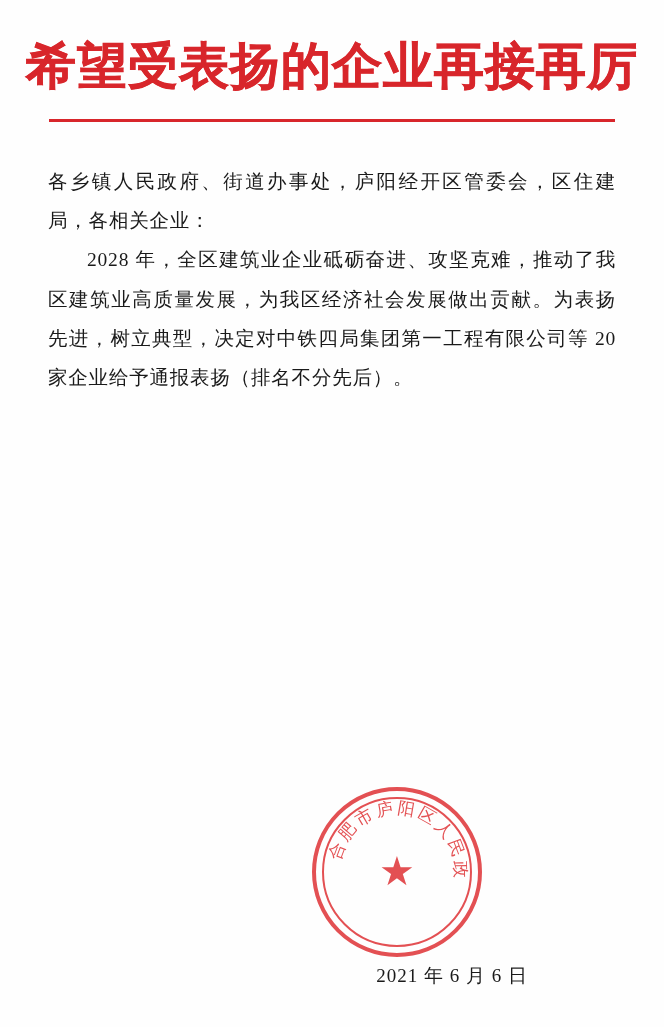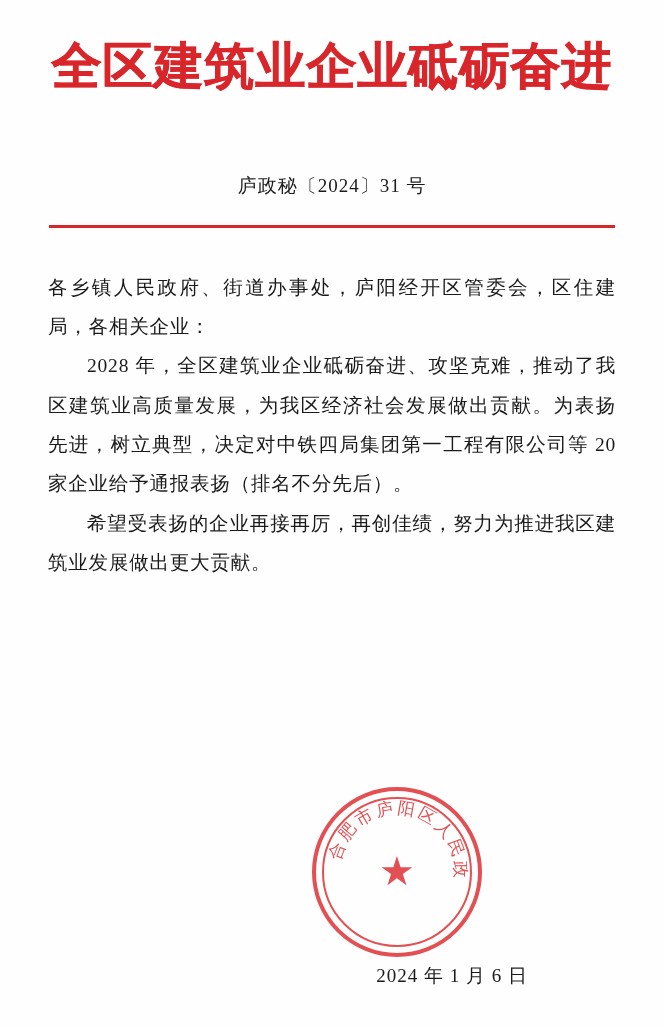--- a/index.html
+++ b/index.html
@@ -140,46 +140,44 @@
     letter-spacing: 1px;
     color: #1a1a1a;
   }
 </style>
 </head>
 <body>
 
 <div class="page">
 
   <div class="masthead">
-    <div class="masthead-title">全区建筑业企业砥砺奋进</div>
+    <div class="masthead-title">希望受表扬的企业再接再厉</div>
   </div>
 
-  <div class="doc-number">庐政秘〔2024〕31 号</div>
 
   <div class="red-rule"></div>
 
 
   <div class="body-block">
     <p>各乡镇人民政府、街道办事处，庐阳经开区管委会，区住建局，各相关企业：</p>
     <p class="indent">2028 年，全区建筑业企业砥砺奋进、攻坚克难，推动了我区建筑业高质量发展，为我区经济社会发展做出贡献。为表扬先进，树立典型，决定对中铁四局集团第一工程有限公司等 20 家企业给予通报表扬（排名不分先后）。</p>
-    <p class="indent">希望受表扬的企业再接再厉，再创佳绩，努力为推进我区建筑业发展做出更大贡献。</p>
   </div>
 
 
   <div class="signature-area">
     <div class="seal">
       <div class="seal-inner">
         <svg width="162" height="162" viewBox="0 0 162 162" aria-hidden="true">
           <circle cx="81" cy="81" r="74" fill="none" stroke="#e0393c" stroke-width="2"></circle>
           <defs>
             <path id="sealArcTop" d="M 81,81 m -58,0 a 58,58 0 1,1 116,0" fill="none"></path>
           </defs>
           <text font-family="DejaVu Serif, serif" font-size="17" fill="#e0393c" letter-spacing="3">
             <textPath href="#sealArcTop" startOffset="6%">合肥市庐阳区人民政府</textPath>
           </text>
         </svg>
       </div>
       <div class="seal-star">★</div>
     </div>
-    <div class="date-line">2024 年 1 月 6 日</div>
+    <div class="date-line">2021 年 6 月 6 日</div>
   </div>
 
 </div>
 
 </body></html>

